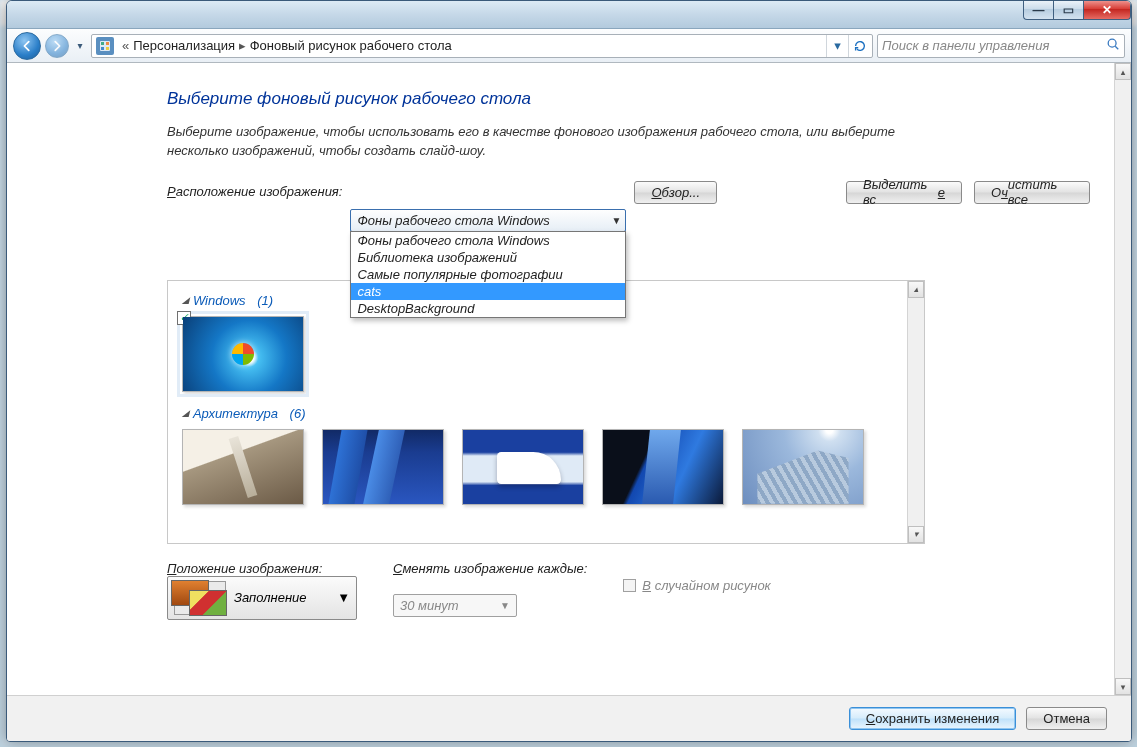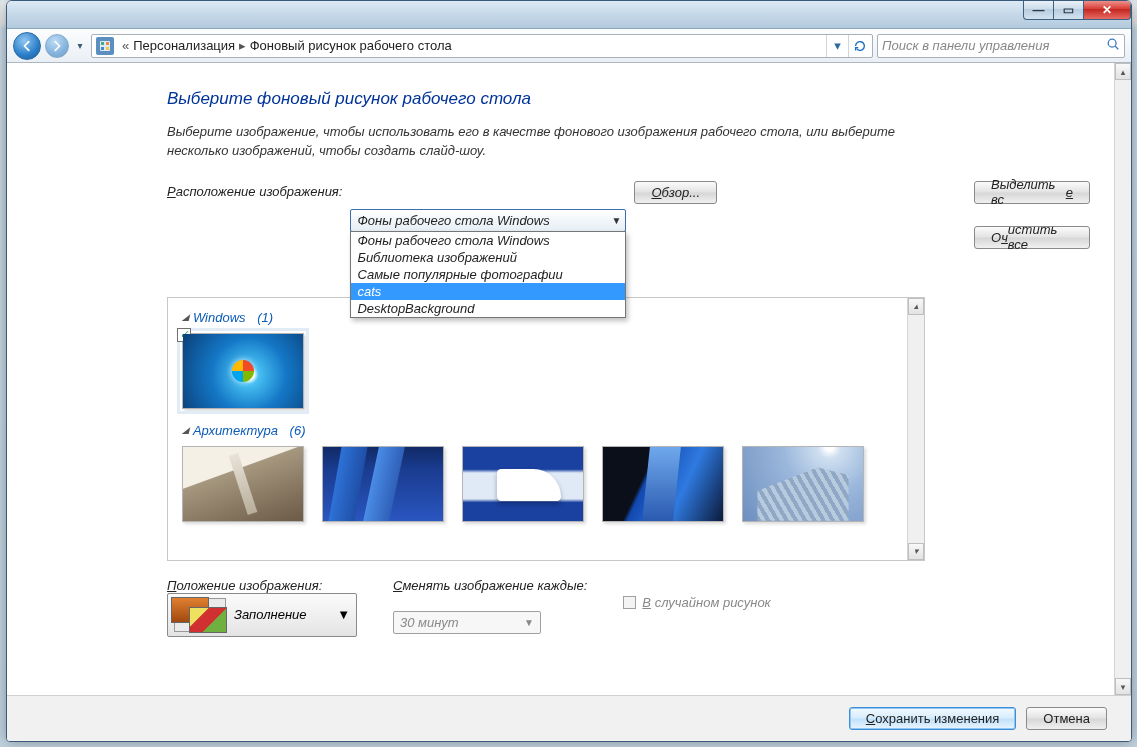--- a/index.html
+++ b/index.html
@@ -98,21 +98,21 @@
     display:flex; align-items:center; padding:0 4px 0 6px; font-size:13px; color:#222;
     position:relative;
   }
   .combo .cc { margin-left:auto; font-size:10px;color:#333;}
   .win-btn {
     height:23px; padding:0 16px; border:1px solid #8a8a8a; border-radius:3px;
     background:linear-gradient(180deg,#fbfbfb,#e3e3e3 48%,#d6d6d6 52%,#f0f0f0);
     font-size:13px; color:#222; display:inline-flex; align-items:center; justify-content:center;
   }
   .win-btn.accent { border:1px solid #3a8fd8; box-shadow:0 0 0 1px #8fc5f0 inset; background:linear-gradient(180deg,#f4faff,#d6ecfb 48%,#bfe1fa 52%,#eaf5fd);}
-  .right-btns { margin-left:auto; display:flex; flex-direction:column; gap:22px; align-items:flex-end;}
+  .right-btns { margin-left:auto; display:flex; flex-direction:row; gap:12px; align-items:flex-end;}
   .dropdown {
     position:absolute; left:0; top:22px; width:276px;
     border:1px solid #767676; background:#fff; z-index:50;
     box-shadow: 2px 3px 5px rgba(0,0,0,.25);
   }
   .dd-item { padding:1px 6px; font-size:13px; color:#222; white-space:nowrap; overflow:hidden;text-overflow:ellipsis;}
   .dd-item.sel { background:#3399ff; color:#fff;}
   .gallery {
     margin-top:48px; border:1px solid #c8c8c8; height:264px; width:758px;
     position:relative;
@@ -146,21 +146,21 @@
   .opt-col { display:flex; flex-direction:column; }
   .pos-combo {
     width:190px;height:44px;border:1px solid #8a8a8a;border-radius:2px;
     background:linear-gradient(180deg,#fbfbfb,#e4e4e4);
     display:flex;align-items:center;gap:8px;padding:0 6px;
   }
   .pos-combo .pic{width:52px;height:34px;position:relative;border:1px solid #999;background:#eaeaea;}
   .pos-combo .pic .a{position:absolute;left:-4px;top:-2px;width:38px;height:26px;background:linear-gradient(#e08030,#a04810);border:1px solid #666;}
   .pos-combo .pic .b{position:absolute;right:-2px;bottom:-2px;width:38px;height:26px;background:linear-gradient(135deg,#f0e060 30%,#d03030 32%,#d03030 60%,#70b040 62%);border:1px solid #666;}
   .sel-combo {
-    width:148px;height:23px;border:1px solid #a0a0a0;border-radius:2px;
+    width:124px;height:23px;border:1px solid #a0a0a0;border-radius:2px;
     background:#f7f7f7;color:#888;padding:0 6px;display:flex;align-items:center;
   }
   .sel-combo .cc{margin-left:auto;font-size:10px;color:#888;}
   .chk-row{display:flex;align-items:center;gap:6px;color:#888;padding-top:20px;}
   .chk-box{width:13px;height:13px;border:1px solid #a0a0a0;background:#f4f4f4;}
   .footer {
     height:46px;border-top:1px solid #d0d0d0;background:#f1f1f1;
     display:flex;align-items:center;justify-content:flex-end;gap:10px;padding:0 24px;
   }
 </style>

